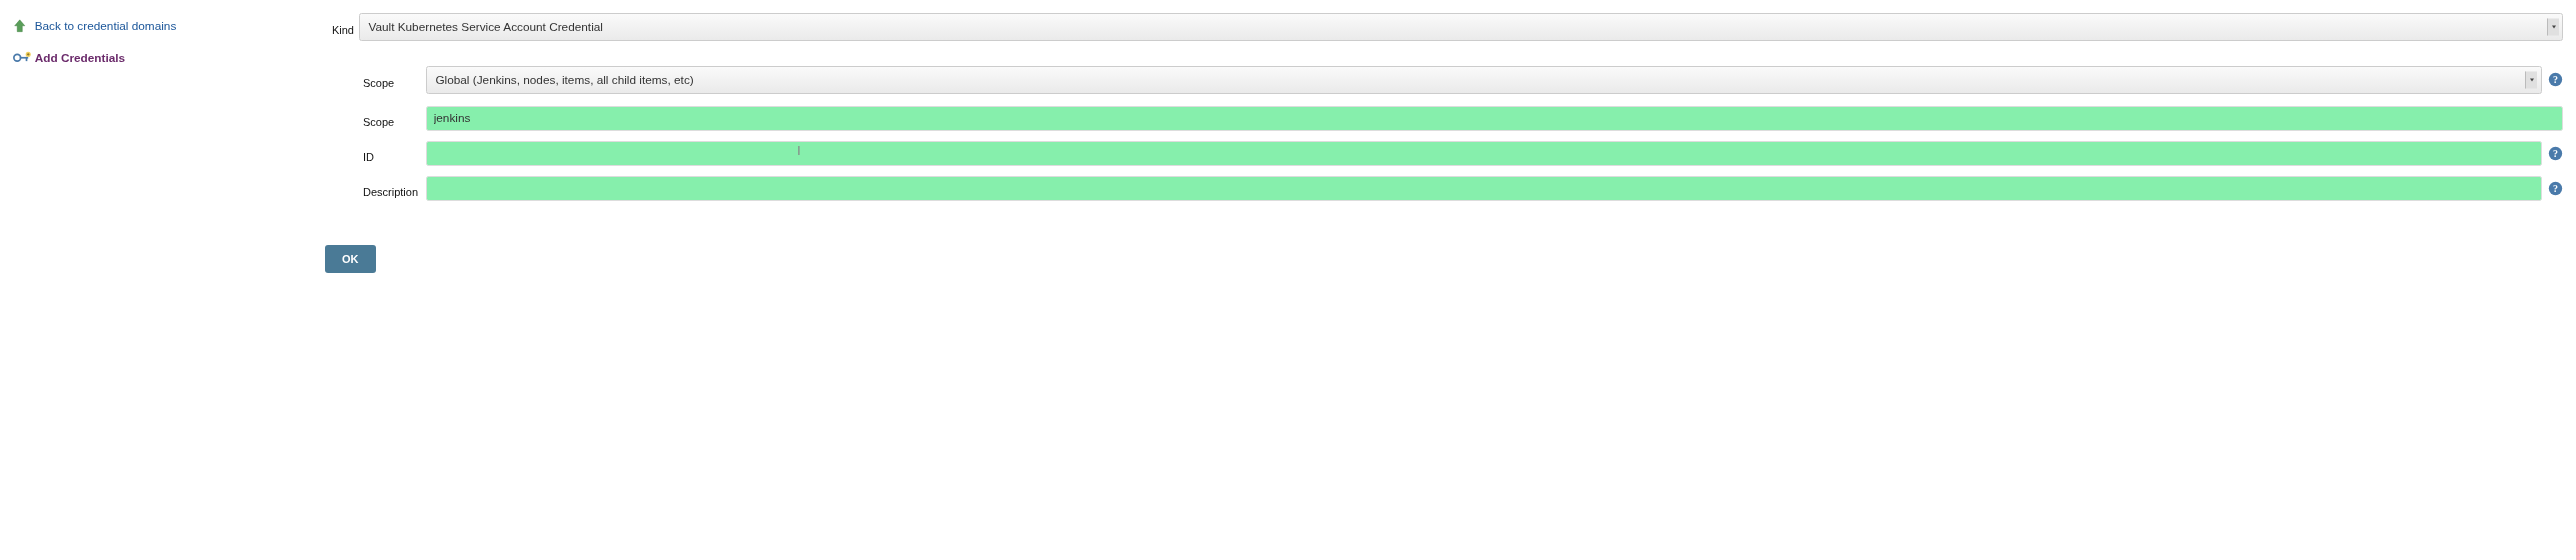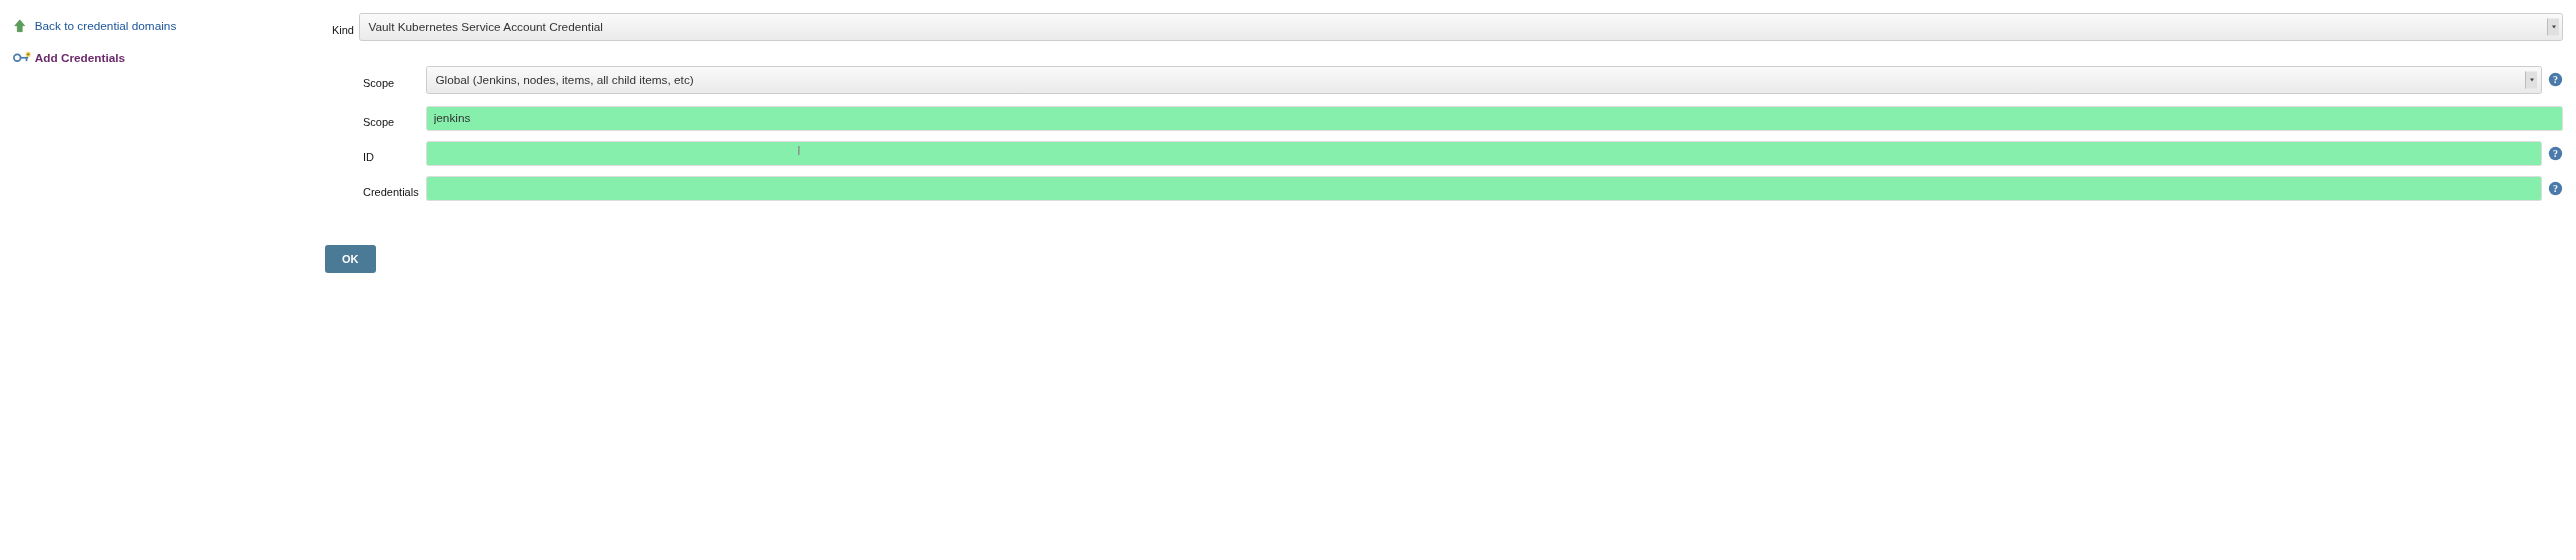--- a/index.html
+++ b/index.html
@@ -234,21 +234,21 @@
         <span class="help-icon">
           <svg width="15" height="15" viewBox="0 0 18 18" style="font-size:13px">
             <circle cx="9" cy="9" r="8" fill="#4a7aaa"></circle>
             <text x="9" y="13" text-anchor="middle" fill="#fff" font-size="12" font-weight="bold" font-family="Georgia, serif">?</text>
           </svg>
         </span>
       </div>
     </div>
 
     <div class="form-row indented">
-      <div class="label-col">Credentials</div>
+      <div class="label-col">Description</div>
       <div class="field-col">
         <input type="text" class="text-input" value="" style="">
         <span class="help-icon">
           <svg width="15" height="15" viewBox="0 0 18 18" style="font-size:13px">
             <circle cx="9" cy="9" r="8" fill="#4a7aaa"></circle>
             <text x="9" y="13" text-anchor="middle" fill="#fff" font-size="12" font-weight="bold" font-family="Georgia, serif">?</text>
           </svg>
         </span>
       </div>
     </div>

